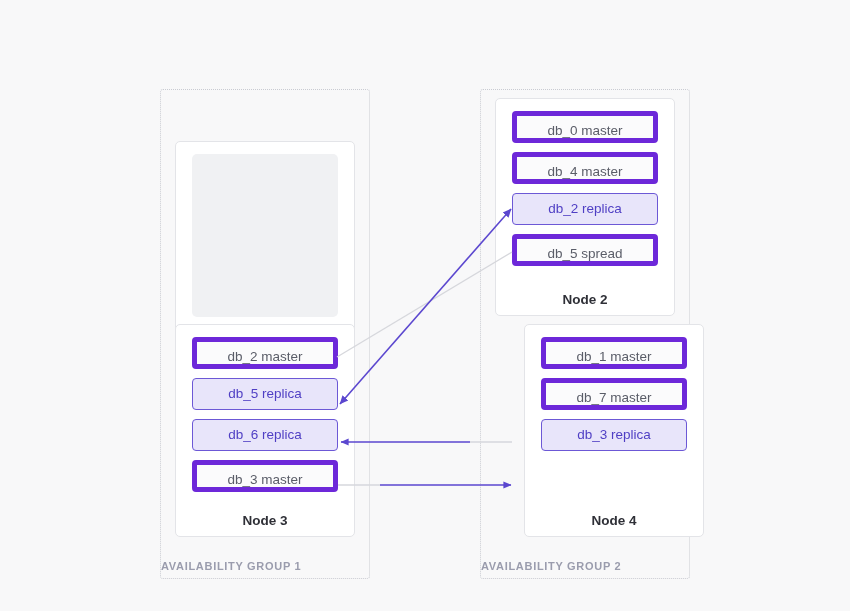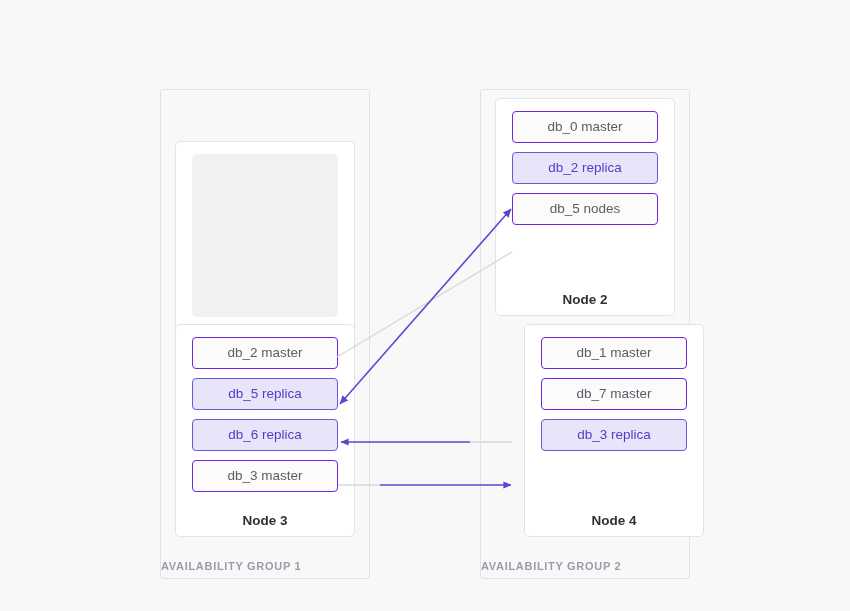--- a/index.html
+++ b/index.html
@@ -107,21 +107,21 @@
   }
   .shard {
     height: 32px;
     line-height: 30px;
     text-align: center;
     font-size: 13.5px;
     border-radius: 4px;
   }
   .shard.master {
     background: #fbfbfc;
-    border: 1px solid #6d28d9;
+    border: 5px solid #6d28d9;
     color: #5a5d68;
     font-weight: normal;
   }
   .shard.replica {
     background: #e8e5fa;
     border: 1.6px solid #6c58d6;
     color: #4f3fc4;
     font-weight: normal;
   }
 
@@ -164,22 +164,23 @@
           <path d="M5.2 5.2 L10.8 10.8 M10.8 5.2 L5.2 10.8" stroke="#ffffff" stroke-width="1.9" stroke-linecap="round"></path>
         </svg>
       </span>
       <span>Node 1</span>
     </div>
   </div>
 
   <div class="node" id="node2">
     <div class="shards">
       <div class="shard master">db_0 master</div>
+      <div class="shard master">db_4 master</div>
       <div class="shard replica">db_2 replica</div>
-      <div class="shard master">db_5 nodes</div>
+      <div class="shard master">db_5 spread</div>
     </div>
     <div class="node-label">
       <span>Node 2</span>
     </div>
   </div>
 
   <div class="node" id="node3">
     <div class="shards">
       <div class="shard master">db_2 master</div>
       <div class="shard replica">db_5 replica</div>

